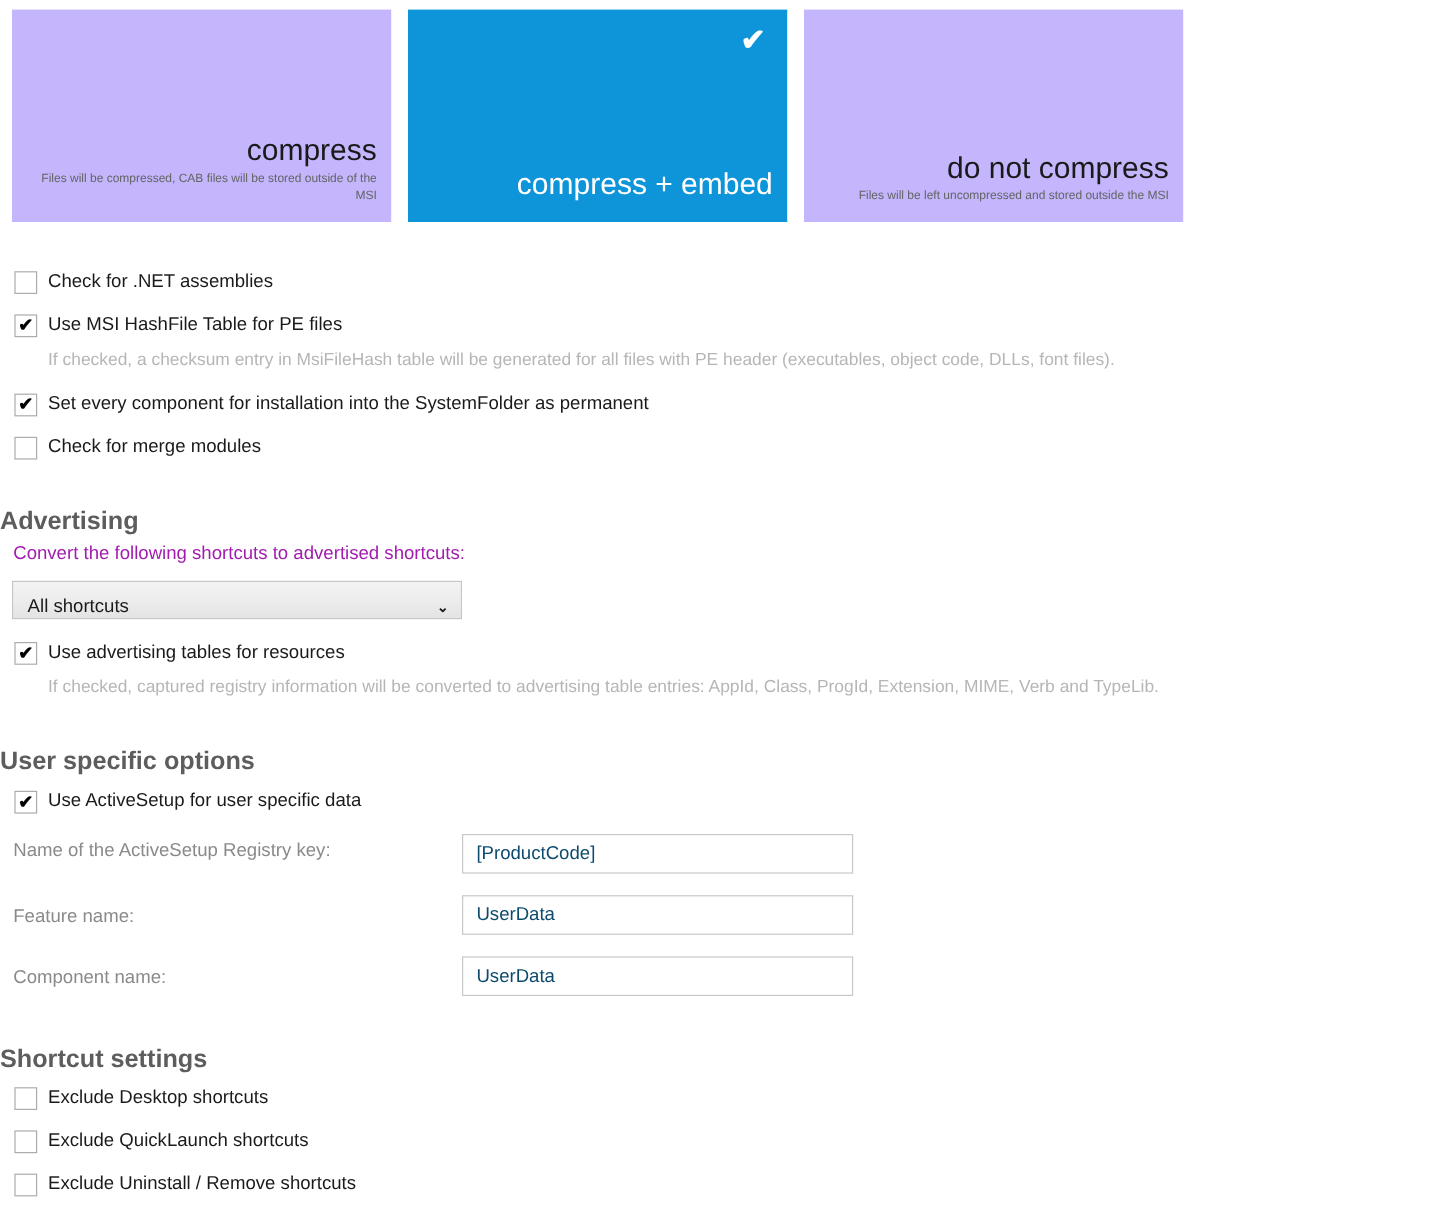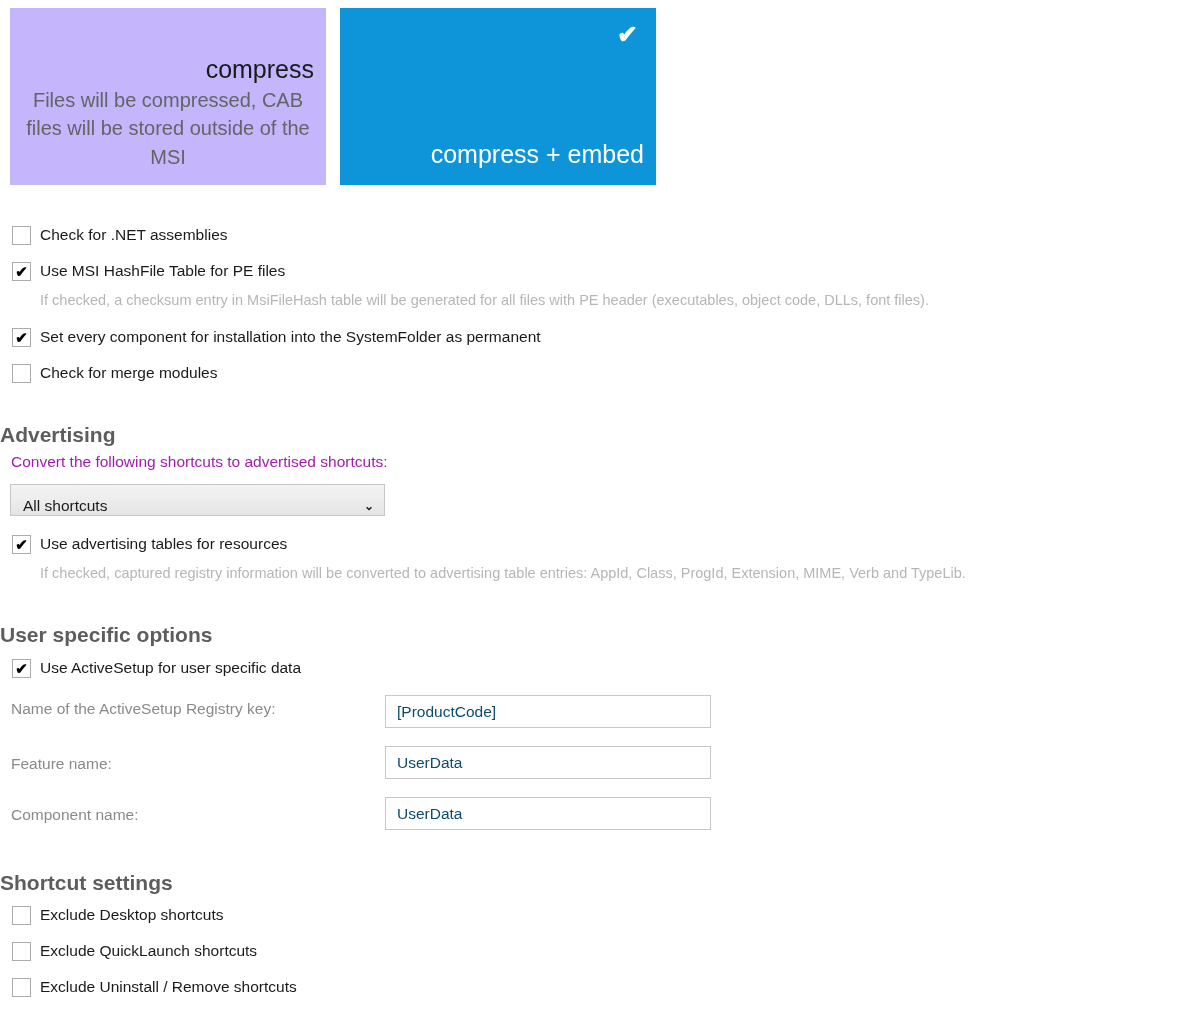--- a/index.html
+++ b/index.html
@@ -44,24 +44,24 @@
     font-weight: 400;
     line-height: 1.05;
     color: #1a1a1a;
     text-align: right;
     margin-bottom: 4px;
   }
   .tile.selected .tile-title {
     color: #ffffff;
   }
   .tile-desc {
-    font-size: 20px;
+    font-size: 10px;
     line-height: 1.42;
     color: #646464;
-    text-align: center;
+    text-align: right;
   }
   .tile.selected .tile-desc {
     color: #d3ebf8;
   }
   .tile-check {
     position: absolute;
     top: 14px;
     right: 18px;
     color: #ffffff;
     font-size: 25px;
@@ -186,20 +186,24 @@
   <div class="tile">
     <div class="tile-title">compress</div>
     <div class="tile-desc">Files will be compressed, CAB files will be stored outside of the MSI</div>
   </div>
 
   <div class="tile selected">
     <div class="tile-check">✔</div>
     <div class="tile-title">compress + embed</div>
   </div>
 
+  <div class="tile">
+    <div class="tile-title">do not compress</div>
+    <div class="tile-desc">Files will be left uncompressed and stored outside the MSI</div>
+  </div>
 
 </div>
 
 <div class="check-row" style="top:226px">
   <span class="cb"></span>
   <span class="cb-label">Check for .NET assemblies</span>
 </div>
 
 <div class="check-row" style="top:262px">
   <span class="cb on">

